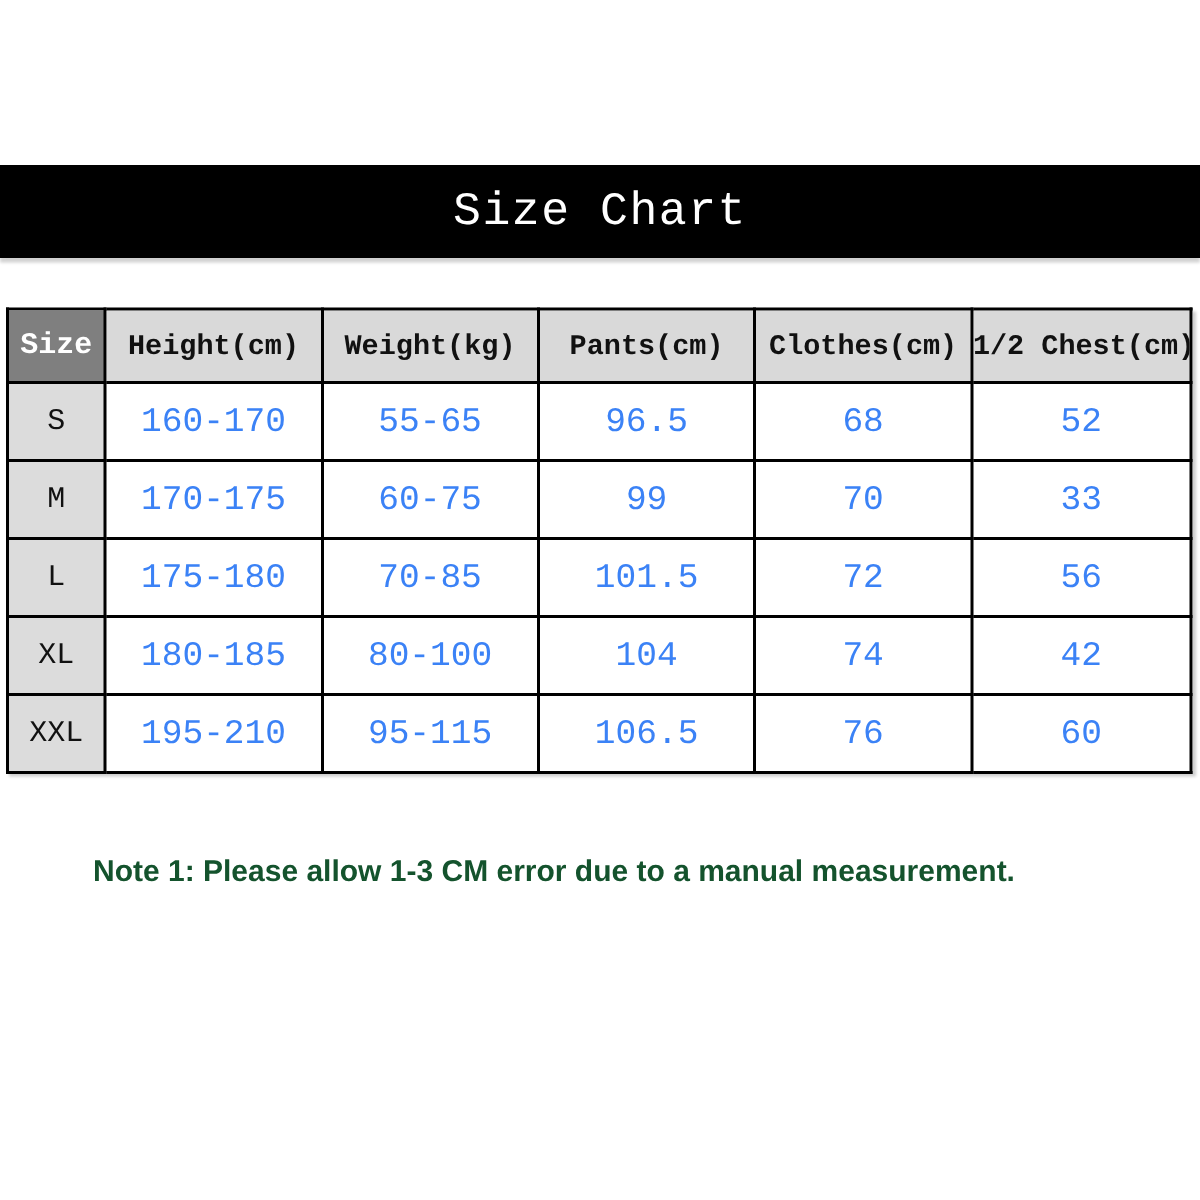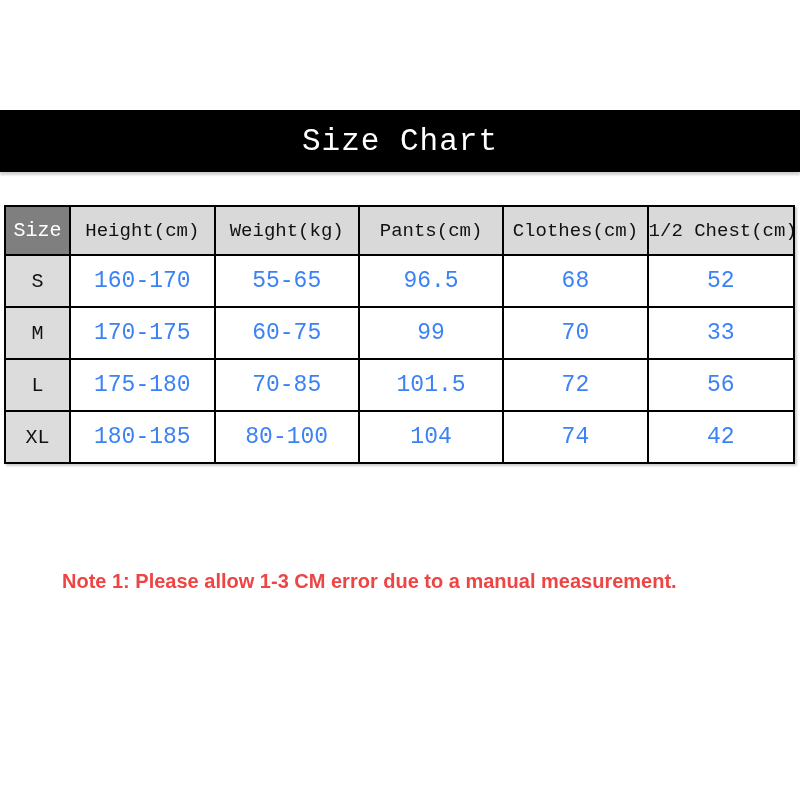--- a/index.html
+++ b/index.html
@@ -52,21 +52,21 @@
     text-align: center;
     vertical-align: middle;
     padding: 0;
     overflow: hidden;
     white-space: nowrap;
   }
   .size-table thead th {
     height: 47px;
     background: #d9d9d9;
     color: #111111;
-    font-weight: normal;
+    font-weight: bold;
     font-size: 19px;
     margin-top: 24px;
   }
   .size-table thead th.size-head {
     background: #7f7f7f;
     color: #ffffff;
     font-size: 20px;
   }
   .size-table tbody th {
     height: 50px;
@@ -84,21 +84,21 @@
   .col-height { width: 144px; }
   .col-weight { width: 144px; }
   .col-pants  { width: 144px; }
   .col-clothes{ width: 144px; }
   .col-chest  { width: 146px; }
 
   
   .note {
     position: absolute;
     left: 62px;
-    color: #ef4444;
+    color: #14532d;
     font-family: "Liberation Sans", sans-serif;
     font-weight: bold;
     font-size: 20px;
     white-space: nowrap;
   }
   .note-1 { top: 570px; }
   .note-2 { top: 619px; }
 </style>
 </head>
 <body>
@@ -154,18 +154,26 @@
         <td>56</td>
       </tr>
       <tr>
         <th>XL</th>
         <td>180-185</td>
         <td>80-100</td>
         <td>104</td>
         <td>74</td>
         <td>42</td>
       </tr>
+      <tr>
+        <th>XXL</th>
+        <td>195-210</td>
+        <td>95-115</td>
+        <td>106.5</td>
+        <td>76</td>
+        <td>60</td>
+      </tr>
     </tbody>
   </table>
 
   <div class="note note-1">Note 1: Please allow 1-3 CM error due to a manual measurement.</div>
 
 </div>
 
 </body></html>

